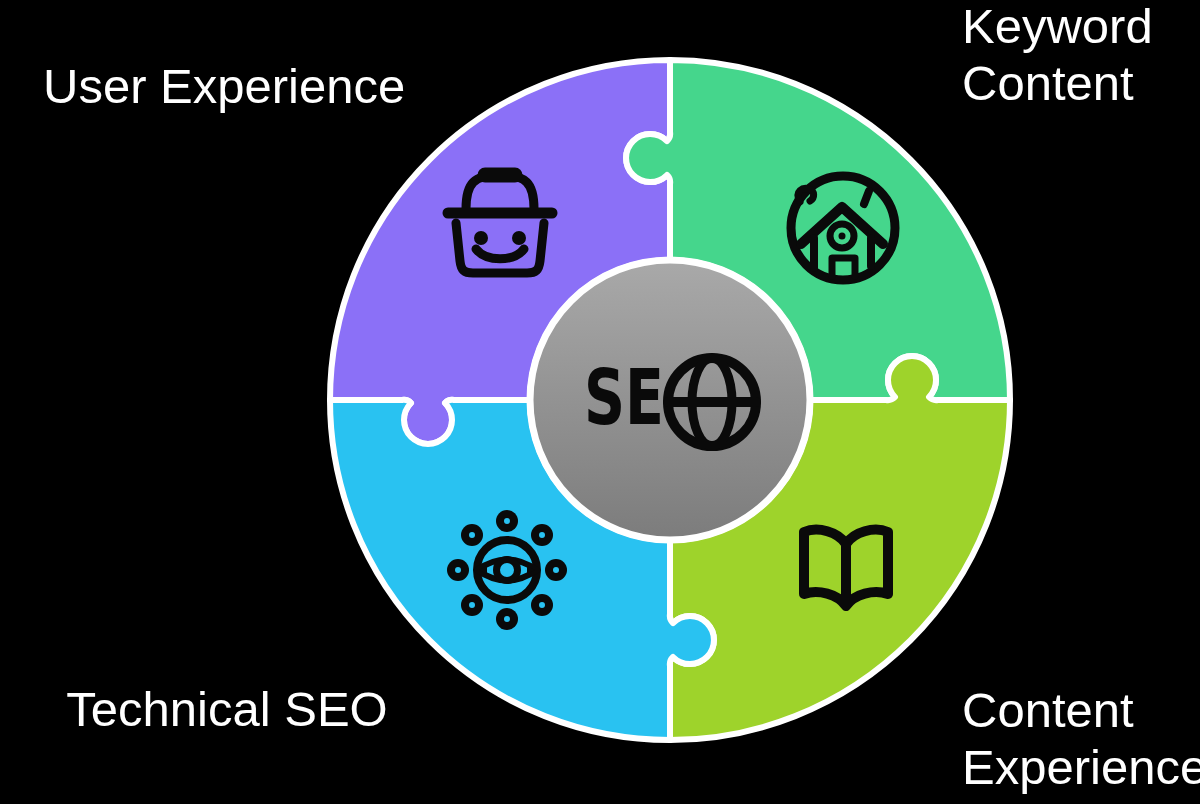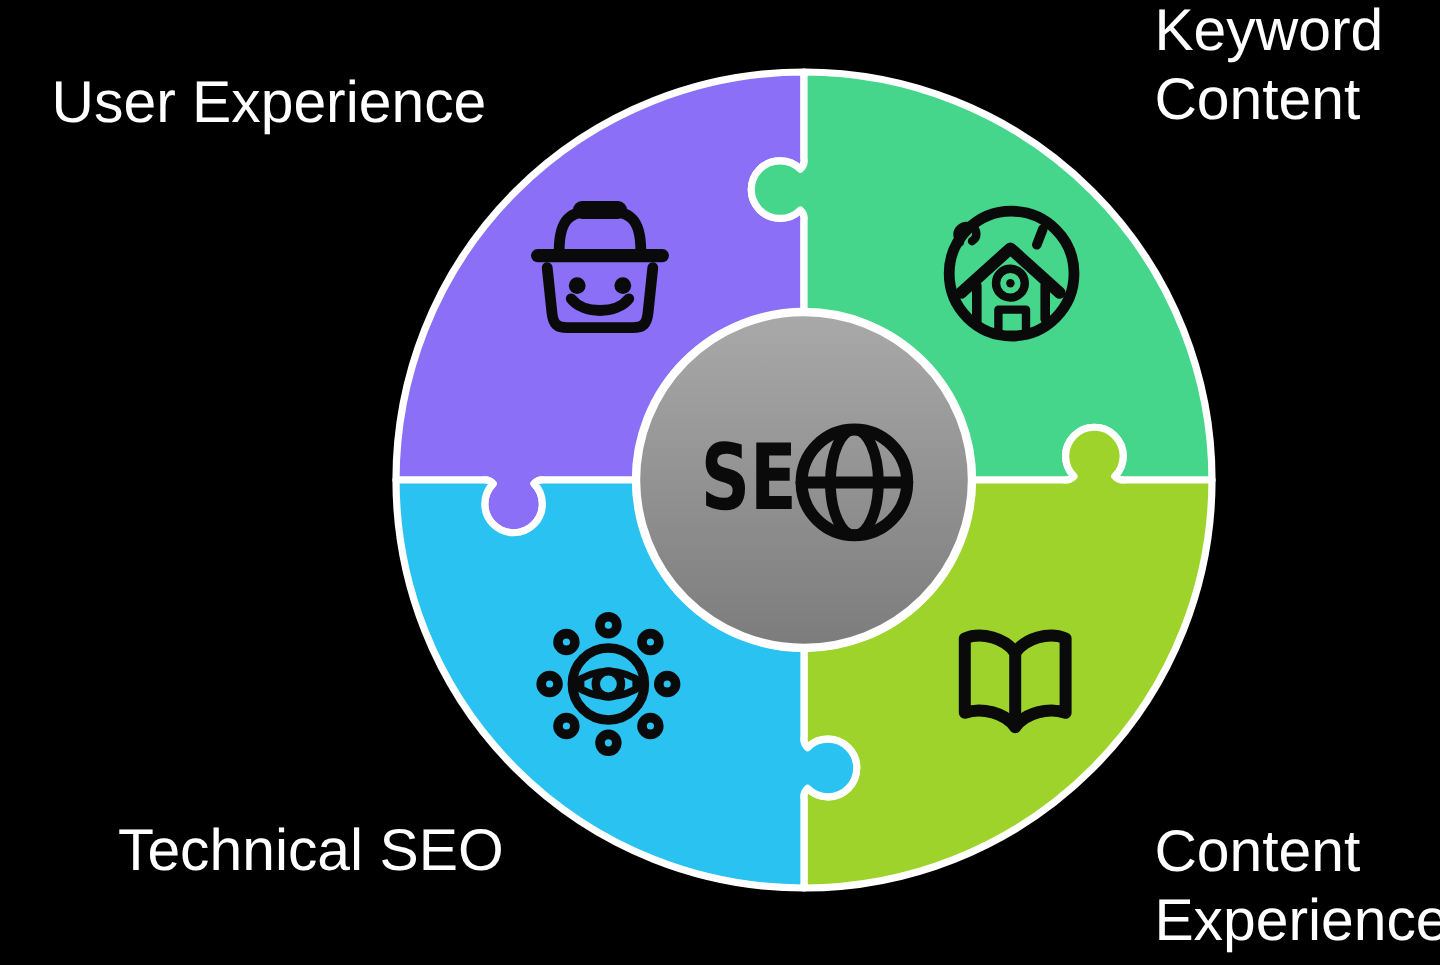--- a/index.html
+++ b/index.html
@@ -108,21 +108,21 @@
     </g>
   </svg>
 
   <div class="label" style="left:43px;top:58px;">User Experience</div>
 
   <div class="label" style="left:962px;top:-2px;">
     <div>Keyword</div>
     <div>Content</div>
   </div>
 
-  <div class="label center" style="left:57px;top:681px;width:340px;margin-left:32px;">
+  <div class="label center" style="left:57px;top:681px;width:340px;">
     <div>Technical SEO</div>
   </div>
 
   <div class="label" style="left:962px;top:682px;">
     <div>Content</div>
     <div>Experience</div>
   </div>
 
 </div>
 

